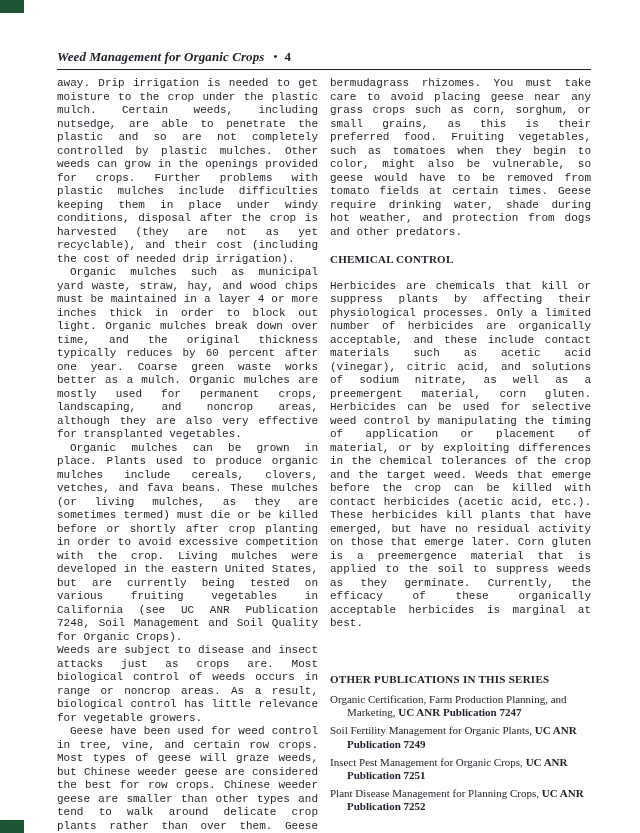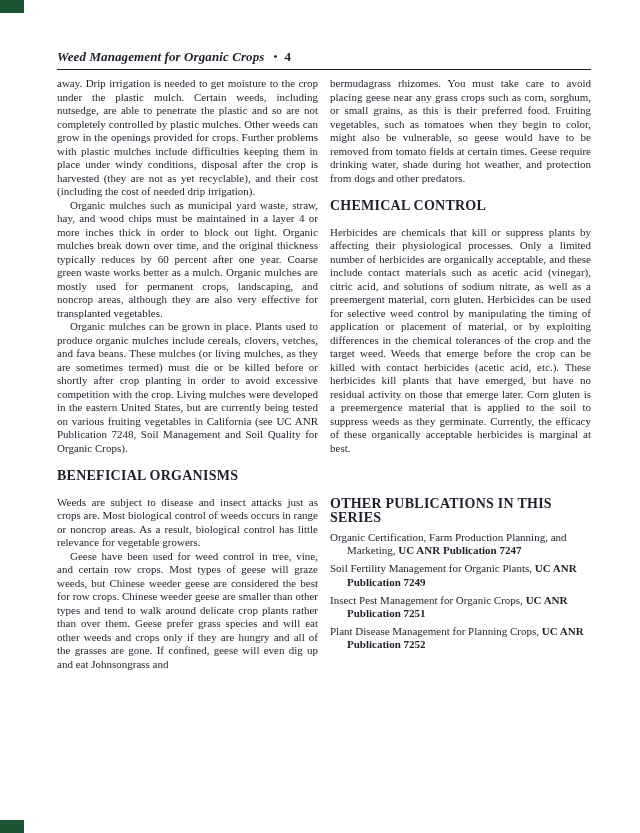--- a/index.html
+++ b/index.html
@@ -59,25 +59,25 @@
     margin-top:7px;
   }
   .col{
     width:261px;
     font-size:11px;
     line-height:13.5px;
     text-align:justify;
     hyphens:auto;
     -webkit-hyphens:auto;
   }
-  .body-paragraph{margin:0;}
+  .body-paragraph{margin:0;font-family:Liberation Mono, monospace;}
   .body-paragraph.indent{text-indent:13px;}
   .section-heading{
     font-weight:bold;
-    font-size:14px;
+    font-size:11px;
     letter-spacing:0.25px;
     text-align:left;
     margin:14px 0 13px 0;
   }
   .section-heading.series-heading{
     margin-top:42px;
     margin-bottom:7px;
   }
   .pub{
     text-align:left;
@@ -98,21 +98,20 @@
 <div class="content">
   <div class="page-header">
     <span>Weed Management for Organic Crops</span><span class="bullet">•</span><span class="page-num">4</span>
   </div>
   <hr class="header-rule">
   <div class="columns">
     <div class="col" id="left-col">
         <p class="body-paragraph">away. Drip irrigation is needed to get moisture to the crop under the plastic mulch. Certain weeds, including nutsedge, are able to penetrate the plastic and so are not completely controlled by plastic mulches. Other weeds can grow in the openings provided for crops. Further problems with plastic mulches include difficulties keeping them in place under windy conditions, disposal after the crop is harvested (they are not as yet recyclable), and their cost (including the cost of needed drip irrigation).</p>
         <p class="body-paragraph indent">Organic mulches such as municipal yard waste, straw, hay, and wood chips must be maintained in a layer 4 or more inches thick in order to block out light. Organic mulches break down over time, and the original thickness typically reduces by 60 percent after one year. Coarse green waste works better as a mulch. Organic mulches are mostly used for permanent crops, landscaping, and noncrop areas, although they are also very effective for transplanted vegetables.</p>
         <p class="body-paragraph indent">Organic mulches can be grown in place. Plants used to produce organic mulches include cereals, clovers, vetches, and fava beans. These mulches (or living mulches, as they are sometimes termed) must die or be killed before or shortly after crop planting in order to avoid excessive competition with the crop. Living mulches were developed in the eastern United States, but are currently being tested on various fruiting vegetables in California (see UC ANR Publication 7248, Soil Management and Soil Quality for Organic Crops).</p>
-        <div class="section-heading">BENEFICIAL ORGANISMS</div>
         <p class="body-paragraph">Weeds are subject to disease and insect attacks just as crops are. Most biological control of weeds occurs in range or noncrop areas. As a result, biological control has little relevance for vegetable growers.</p>
         <p class="body-paragraph indent">Geese have been used for weed control in tree, vine, and certain row crops. Most types of geese will graze weeds, but Chinese weeder geese are considered the best for row crops. Chinese weeder geese are smaller than other types and tend to walk around delicate crop plants rather than over them. Geese prefer grass species and will eat other weeds and crops only if they are hungry and all of the grasses are gone. If confined, geese will even dig up and eat Johnsongrass and</p>
       </div>
     <div class="col" id="right-col">
         <p class="body-paragraph">bermudagrass rhizomes. You must take care to avoid placing geese near any grass crops such as corn, sorghum, or small grains, as this is their preferred food. Fruiting vegetables, such as tomatoes when they begin to color, might also be vulnerable, so geese would have to be removed from tomato fields at certain times. Geese require drinking water, shade during hot weather, and protection from dogs and other predators.</p>
         <div class="section-heading">CHEMICAL CONTROL</div>
         <p class="body-paragraph">Herbicides are chemicals that kill or suppress plants by affecting their physiological processes. Only a limited number of herbicides are organically acceptable, and these include contact materials such as acetic acid (vinegar), citric acid, and solutions of sodium nitrate, as well as a preemergent material, corn gluten. Herbicides can be used for selective weed control by manipulating the timing of application or placement of material, or by exploiting differences in the chemical tolerances of the crop and the target weed. Weeds that emerge before the crop can be killed with contact herbicides (acetic acid, etc.). These herbicides kill plants that have emerged, but have no residual activity on those that emerge later. Corn gluten is a preemergence material that is applied to the soil to suppress weeds as they germinate. Currently, the efficacy of these organically acceptable herbicides is marginal at best.</p>
         <div class="section-heading series-heading">OTHER PUBLICATIONS IN THIS SERIES</div>
         <div class="pub"><span class="pub-title">Organic Certification, Farm Production Planning, and Marketing,</span><span class="pub-ref"> UC ANR Publication 7247</span></div>
         <div class="pub"><span class="pub-title">Soil Fertility Management for Organic Plants,</span><span class="pub-ref"> UC ANR Publication 7249</span></div>

